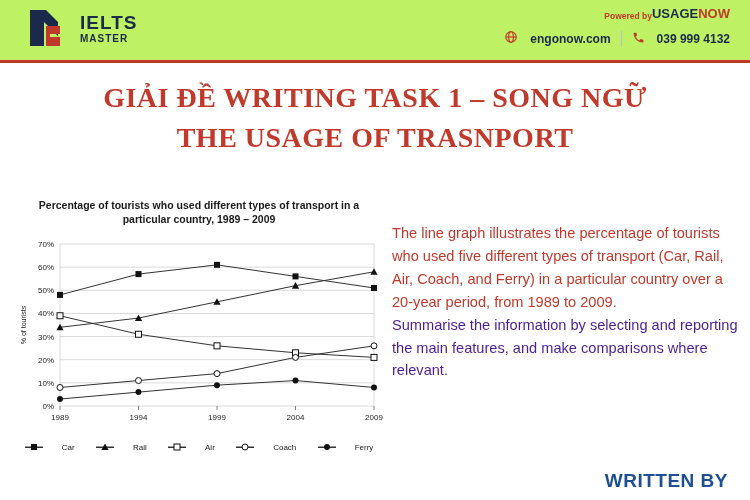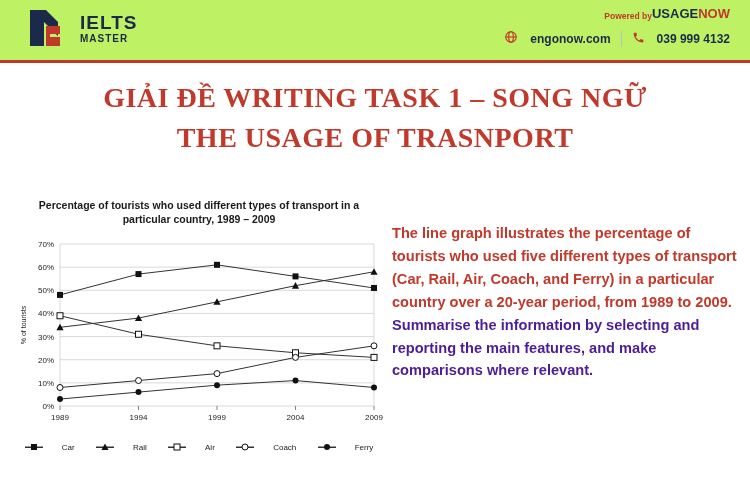--- a/index.html
+++ b/index.html
@@ -108,21 +108,21 @@
   }
   .legend-line {
     width: 18px; height: 1px; background: #333; position: relative;
   }
 
   
   .para-block {
     position: absolute; left: 392px; top: 222px; width: 348px;
   }
   .para {
-    font-size: 14.6px; font-weight: bold; line-height: 1.57;
+    font-size: 14.6px; font-weight: normal; line-height: 1.57;
     color: #c0392b;
     margin: 0;
   }
   .para.blue { color: #4c1d95; }
 
   
   .written-by {
     position: absolute; right: 22px; bottom: 8px;
     font-size: 19px; font-weight: bold; color: #1d4f91;
     letter-spacing: 0.5px;
@@ -297,14 +297,15 @@
           <span>Ferry</span>
         </div>
       </div>
   </div>
 
   <div class="para-block">
     <p class="para">The line graph illustrates the percentage of tourists who used five different types of transport (Car, Rail, Air, Coach, and Ferry) in a particular country over a 20-year period, from 1989 to 2009.</p>
     <p class="para blue">Summarise the information by selecting and reporting the main features, and make comparisons where relevant.</p>
   </div>
 
+  <div class="written-by">WRITTEN BY</div>
 
 </div>
 
 </body></html>

